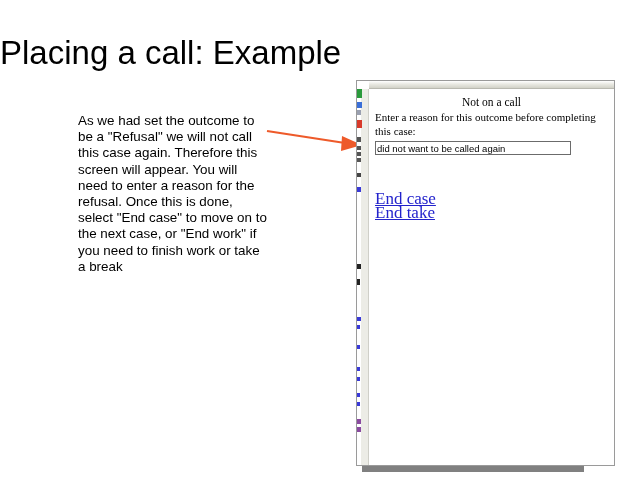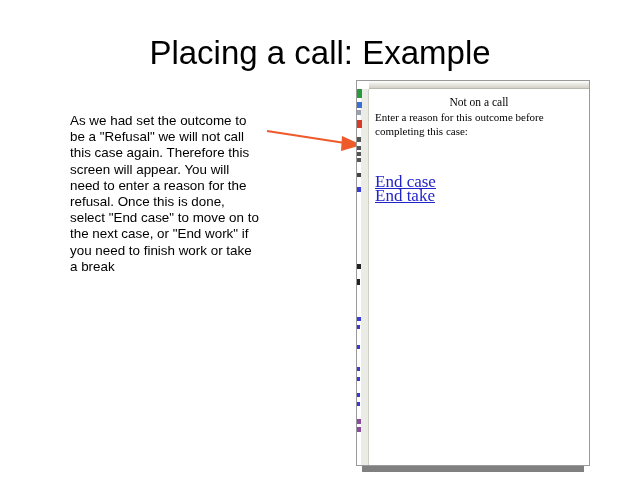--- a/index.html
+++ b/index.html
@@ -22,34 +22,33 @@
     width: 640px; height: 480px;
     background: #ffffff;
   }
 
   
   #slide-title {
     position: absolute;
     left: 0;
     top: 36px;
     width: 640px;
-    text-align: center;
     font-family: "Liberation Sans", sans-serif;
     font-size: 33px;
     font-weight: 400;
     color: #000000;
     letter-spacing: 0px;
     line-height: 1.05;
     white-space: nowrap;
   }
 
   
   #body-text {
     position: absolute;
-    left: 70px;
+    left: 78px;
     top: 113px;
     width: 192px;
     font-family: "Liberation Sans", sans-serif;
     font-size: 13.4px;
     font-weight: 400;
     color: #000000;
     line-height: 16.2px;
     text-align: left;
   }
 
@@ -69,21 +68,21 @@
     left: 362px;
     top: 86px;
     width: 222px;
     height: 386px;
     background: #808080;
   }
   #screenshot-panel {
     position: absolute;
     left: 356px;
     top: 80px;
-    width: 234px;
+    width: 259px;
     height: 386px;
     background: #ffffff;
     border: 1px solid #9a9a9a;
     box-sizing: border-box;
     overflow: hidden;
     display: flex;
     flex-direction: column;
   }
 
   
@@ -224,20 +223,21 @@
           <div class="sliver-mark" style="background: rgb(138, 74, 160); top: 330px; left: 0px; width: 4px; height: 5px;"></div>
           <div class="sliver-mark" style="background: rgb(138, 74, 160); top: 338px; left: 0px; width: 4px; height: 5px;"></div>
         </div>
 
       <div id="panel-content">
 
         <div id="capture-heading">Not on a call</div>
 
         <div id="capture-instruction">Enter a reason for this outcome before completing this case:</div>
 
+        <input id="capture-reason-input" type="text" value="did not want to be called again" style="">
 
         <div id="capture-links">
           <a class="capture-link">End case</a>
           <a class="capture-link">End take</a>
         </div>
 
       </div>
     </div>
   </div>
 

